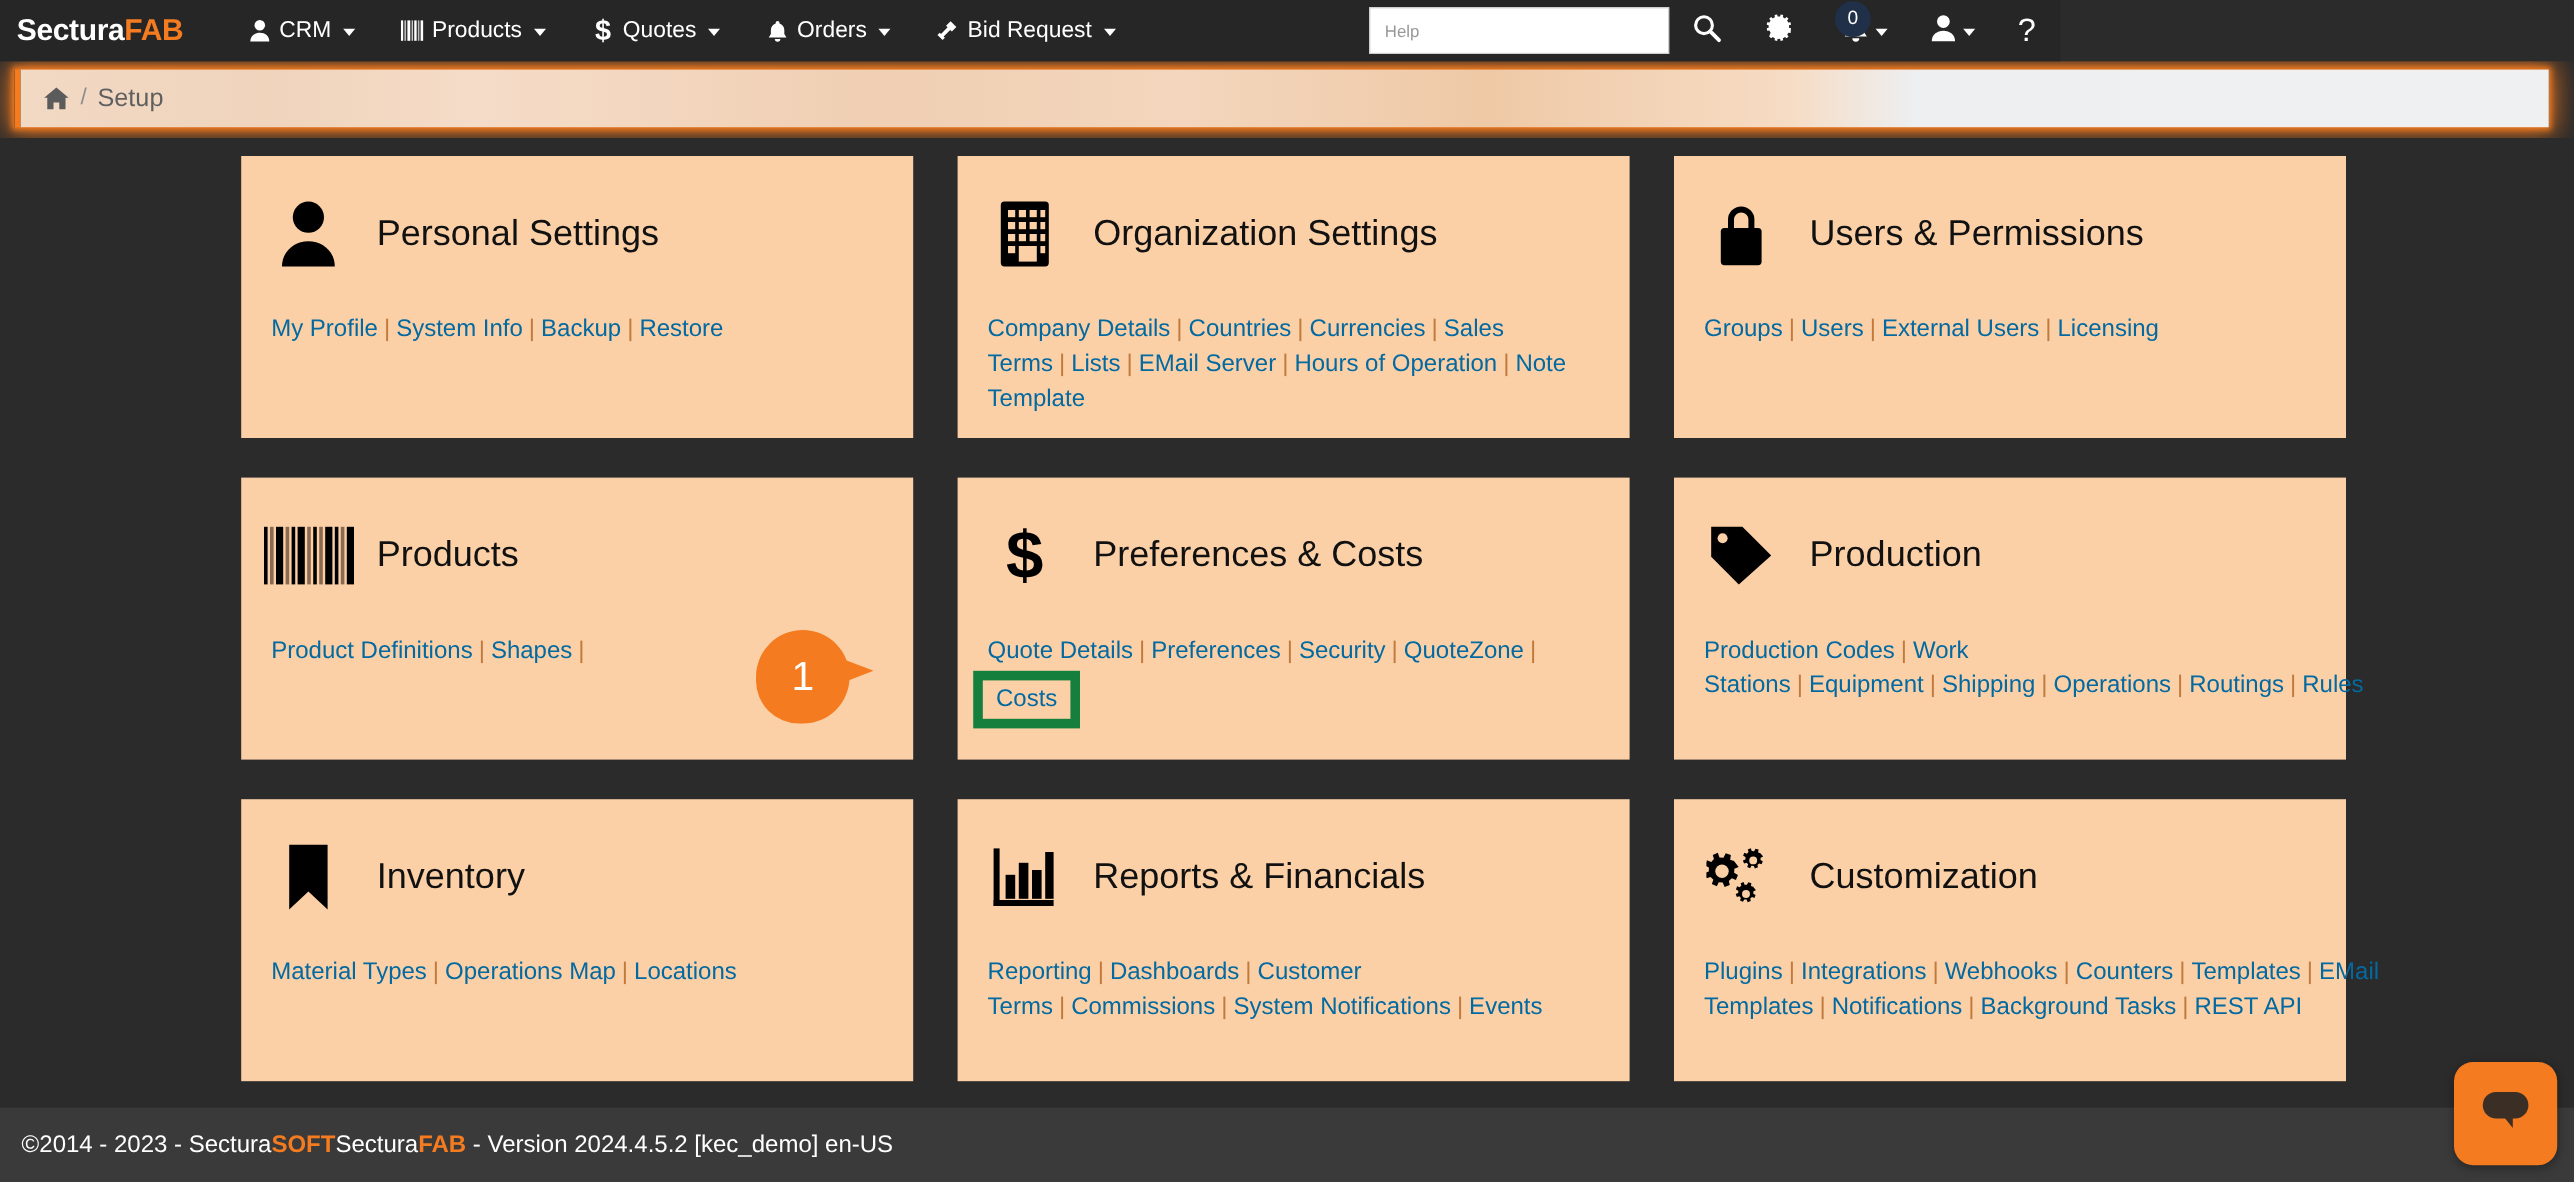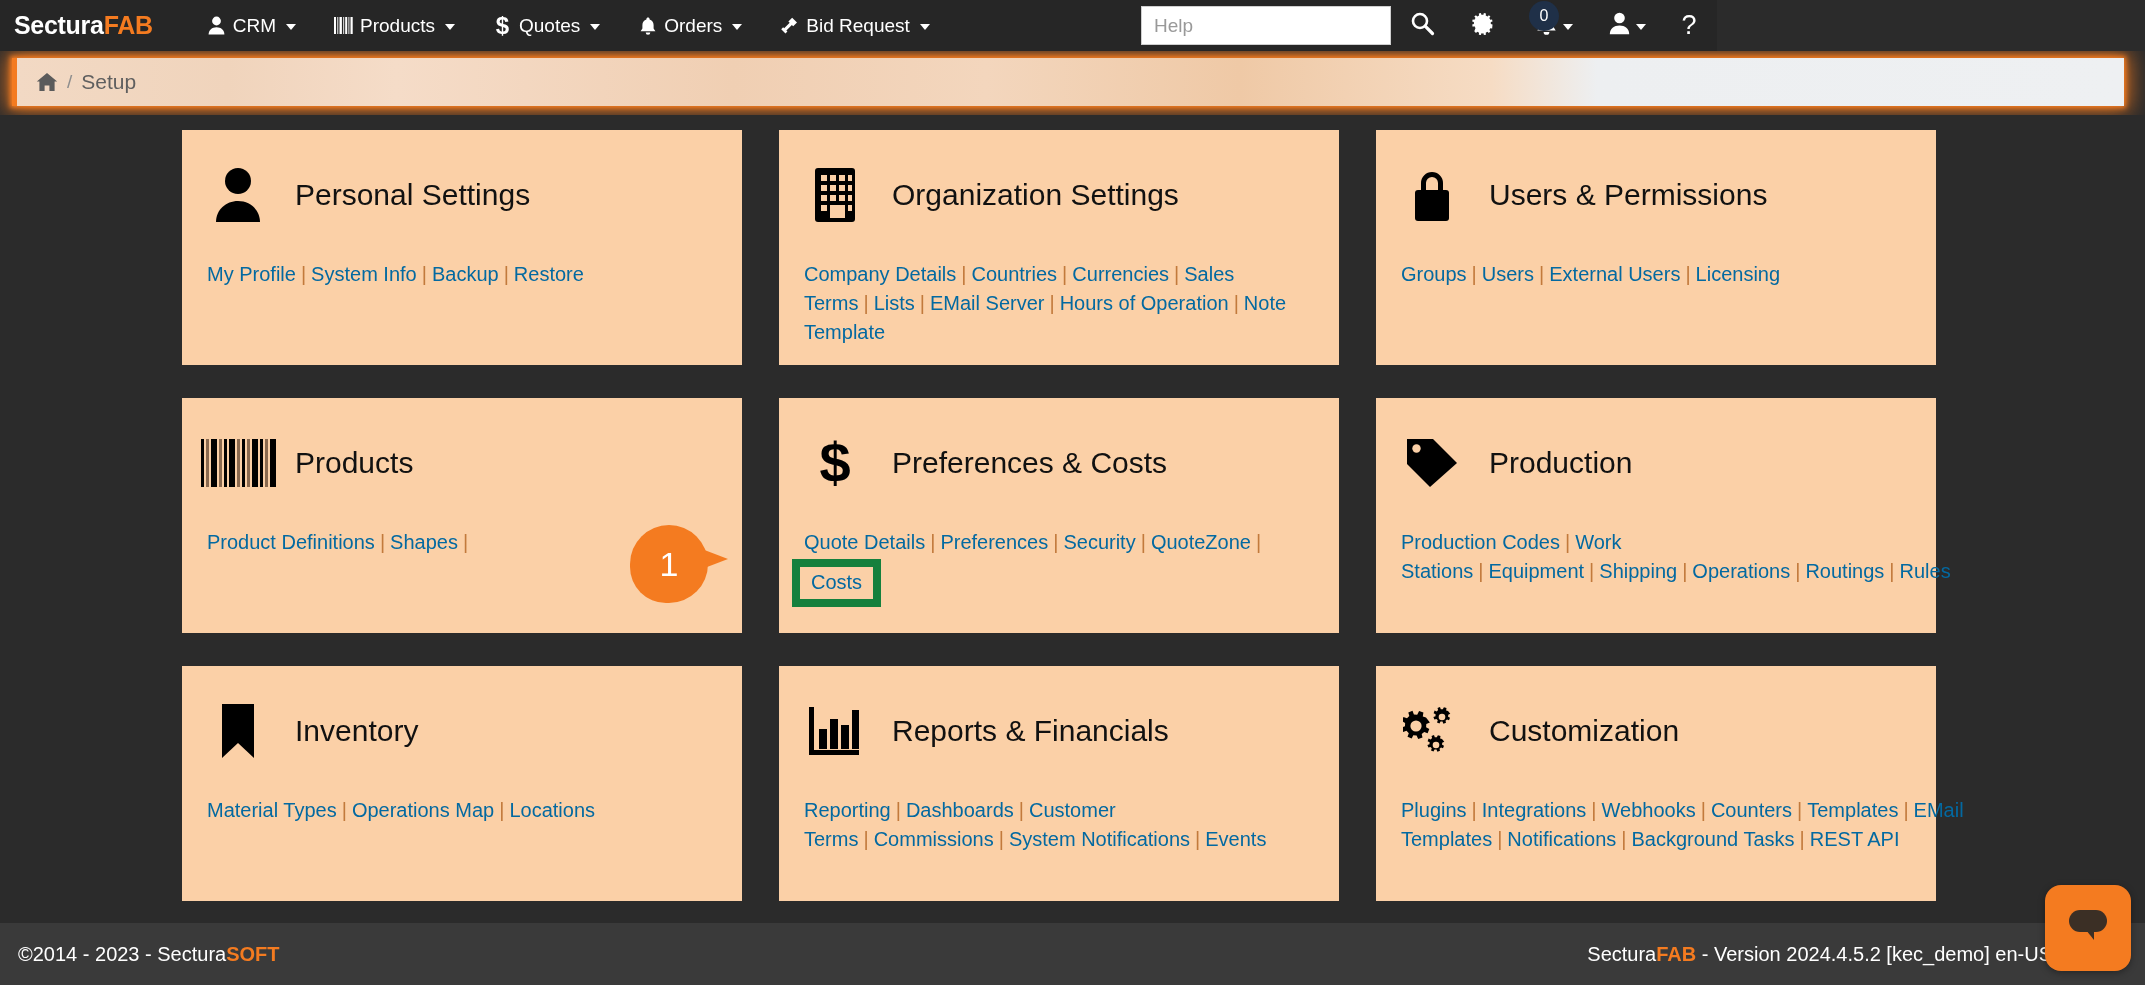--- a/index.html
+++ b/index.html
@@ -81,21 +81,21 @@
     height: 51px;
     display: flex;
     align-items: center;
   }
 
   .help-input {
     width: 250px;
     height: 39px;
     border: 1px solid #cfcfcf;
     background: #fff;
-    font-size: 19px;
+    font-size: 14px;
     padding: 0 12px;
     color: #333;
     outline: none;
     font-family: "Liberation Sans", sans-serif;
   }
   .help-input::placeholder { color: #999; }
 
   .nav-icon-btn {
     width: 62px; height: 51px;
     display: flex;
@@ -191,21 +191,21 @@
   }
   .crumb-label {
     color: #5f5f5f;
     font-size: 21px;
   }
 
   
   .grid {
     position: absolute;
     top: 130px;
-    left: 182px;
+    left: 201px;
     width: 1775px;
     display: grid;
     grid-template-columns: repeat(3, 560px);
     grid-column-gap: 37px;
     grid-row-gap: 33px;
   }
 
   .card {
     background: #fbd0a7;
     min-height: 235px;
@@ -291,21 +291,21 @@
 
   
   .footer {
     position: absolute;
     bottom: 0; left: 0;
     width: 2145px;
     height: 62px;
     background: #3a3a3a;
     display: flex;
     align-items: center;
-    justify-content: space-between;
+    justify-content: flex-start;
     padding: 0 18px;
     z-index: 20;
   }
   .footer-left, .footer-right {
     font-size: 20px;
     color: #ffffff;
     white-space: nowrap;
   }
   .footer-left .accent, .footer-right .accent { color: #f47b20; font-weight: bold; }
   .footer-right { padding-right: 75px; }

